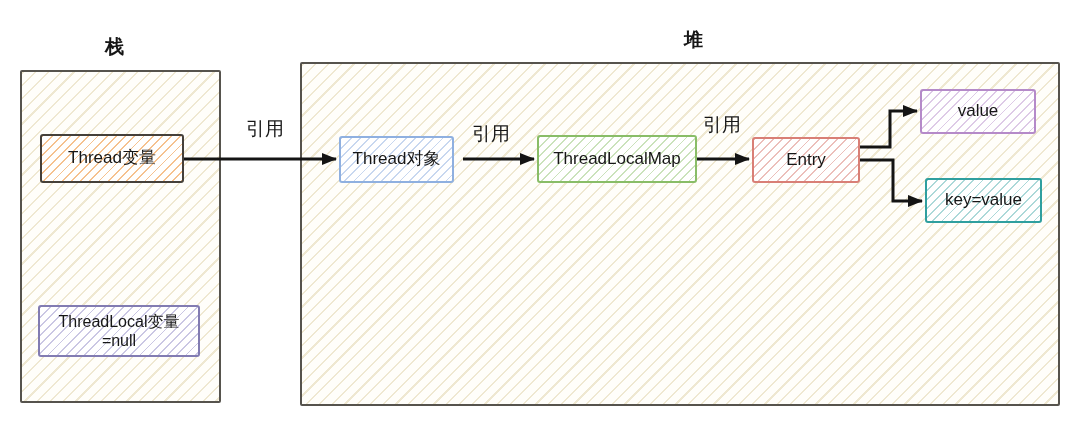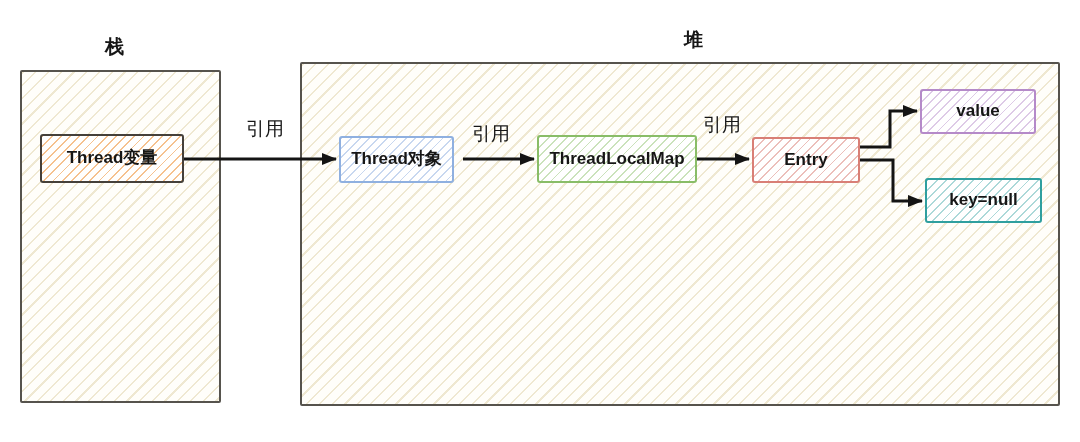--- a/index.html
+++ b/index.html
@@ -36,21 +36,20 @@
     box-sizing:border-box;
     display:flex;align-items:center;justify-content:center;
     flex-direction:column;
     border:2px solid #333;
     border-radius:3px;
     background-color:#ffffff;
     font-size:17px;
     text-align:center;
     line-height:1.2;
     white-space:nowrap;
-    font-weight:bold;
   }
   .hatch{background-image:repeating-linear-gradient(135deg,
       var(--hc) 0, var(--hc) 1.3px, transparent 1.3px, transparent 6.5px);}
   .n-thread-var   {left:40px; top:134px;width:144px;height:49px;border-color:#45403a;--hc:rgba(243,178,115,0.8);}
   .n-threadlocal  {left:38px; top:305px;width:162px;height:52px;border-color:#827cb2;--hc:rgba(150,143,200,0.5);font-size:16px;}
   .n-thread-obj   {left:339px;top:136px;width:115px;height:47px;border-color:#8fb0e0;--hc:rgba(145,176,224,0.5);}
   .n-tlmap        {left:537px;top:135px;width:160px;height:48px;border-color:#89bd67;--hc:rgba(138,191,104,0.45);}
   .n-entry        {left:752px;top:137px;width:108px;height:46px;border-color:#d97f76;--hc:rgba(217,127,118,0.5);}
   .n-value        {left:920px;top:89px; width:116px;height:45px;border-color:#b58ac9;--hc:rgba(181,138,201,0.45);}
   .n-key          {left:925px;top:178px;width:117px;height:45px;border-color:#2f9f9f;--hc:rgba(47,159,159,0.4);}
@@ -88,34 +87,38 @@
   </svg>
 
   <div class="edge-label" style="left:265px;top:116px;">引用</div>
   <div class="edge-label" style="left:491px;top:121px;">引用</div>
   <div class="edge-label" style="left:722px;top:112px;">引用</div>
 
   <div class="node hatch n-thread-var">
     <span>Thread变量</span>
   </div>
 
+  <div class="node hatch n-threadlocal">
+    <span>ThreadLocal变量</span>
+    <span>=null</span>
+  </div>
 
   <div class="node hatch n-thread-obj">
     <span>Thread对象</span>
   </div>
 
   <div class="node hatch n-tlmap">
     <span>ThreadLocalMap</span>
   </div>
 
   <div class="node hatch n-entry">
     <span>Entry</span>
   </div>
 
   <div class="node hatch n-value">
     <span>value</span>
   </div>
 
   <div class="node hatch n-key">
-    <span>key=null</span>
+    <span>key=value</span>
   </div>
 
 </div>
 
 </body></html>

